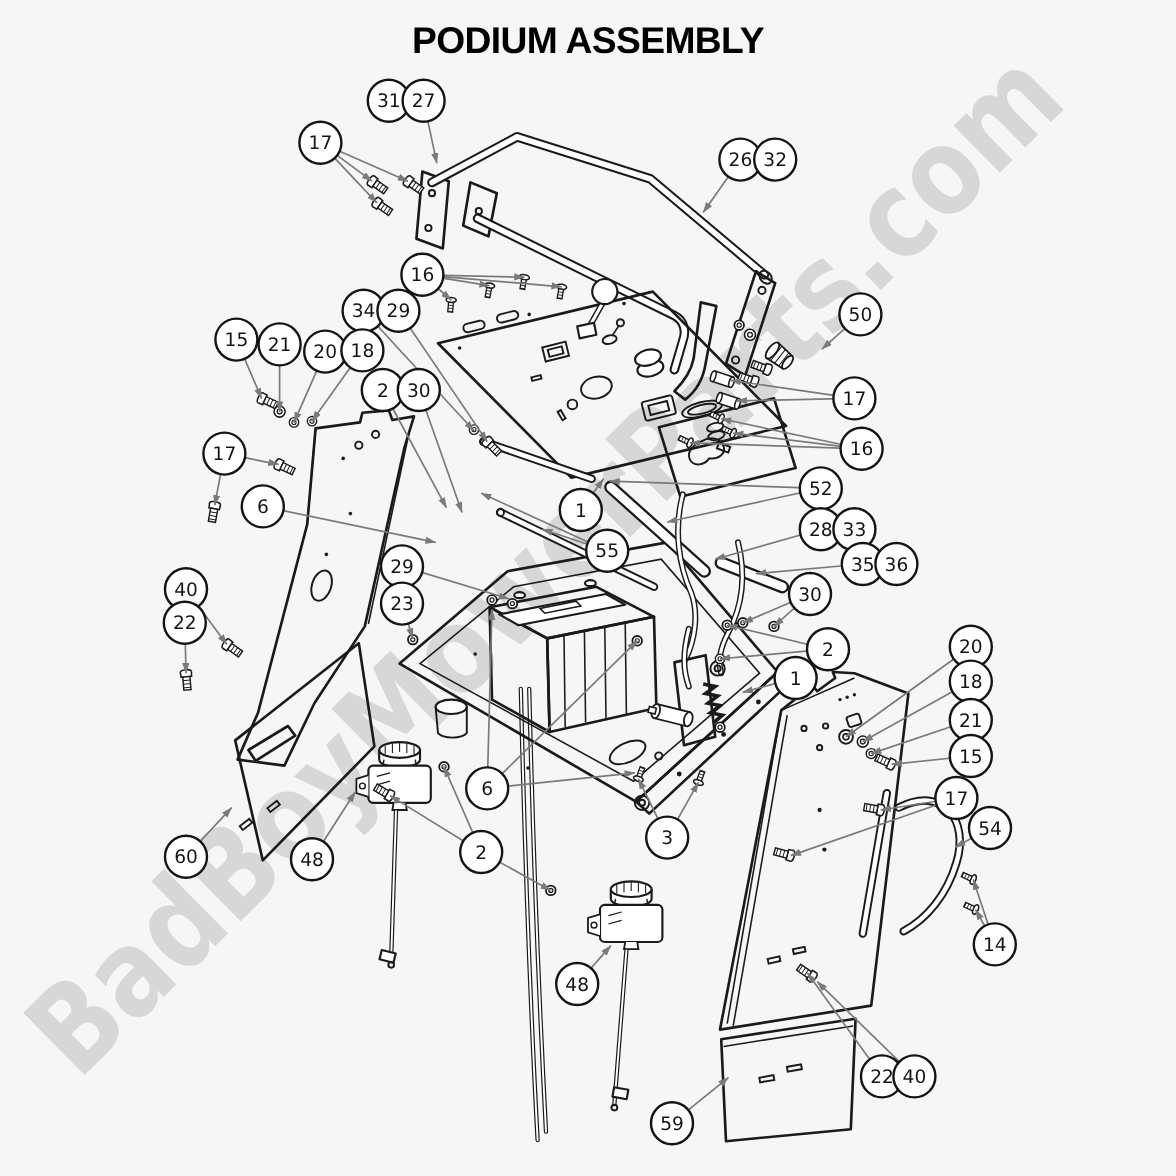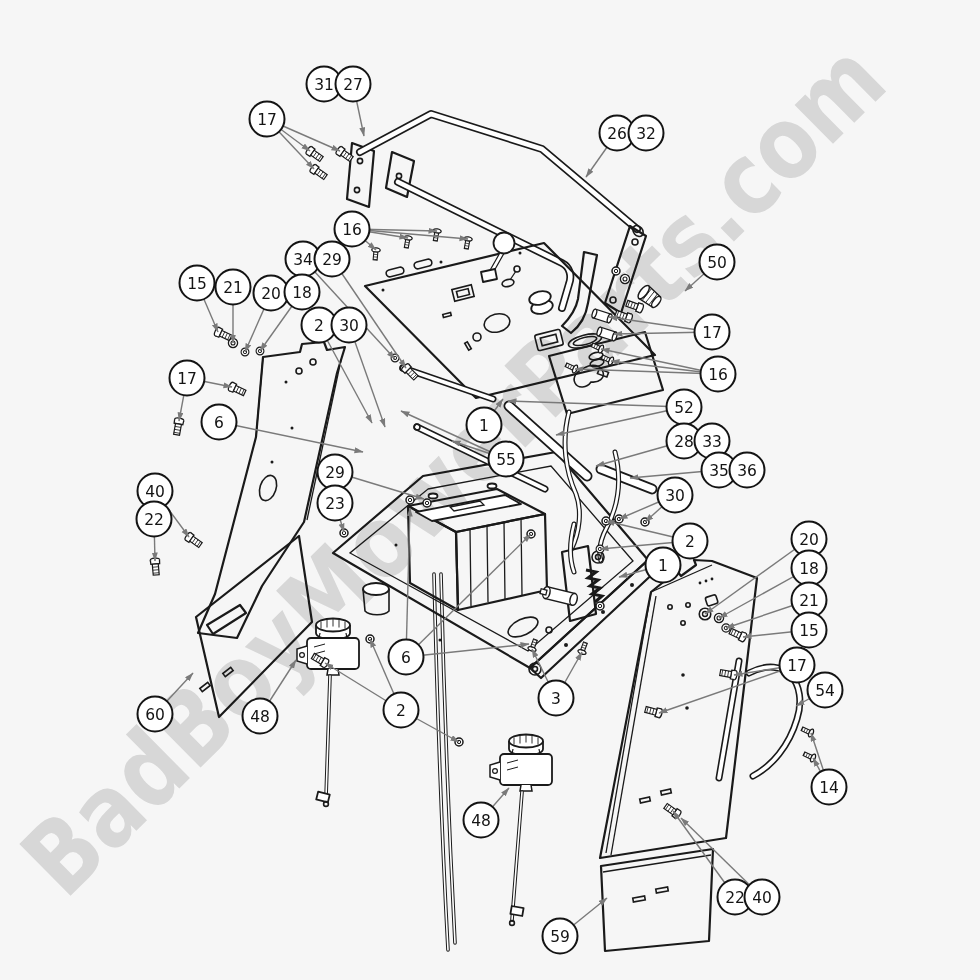--- a/index.html
+++ b/index.html
@@ -586,13 +586,14 @@
           <circle cx="762" cy="897" r="17.5" class="balloon"></circle>
           <text x="762" y="902.5" class="balloon-num">40</text>
         </g>
         <g>
           <circle cx="560" cy="936" r="17.5" class="balloon"></circle>
           <text x="560" y="941.5" class="balloon-num">59</text>
         </g>
       </g>
   </svg>
 
+  <div id="title">PODIUM ASSEMBLY</div>
 </div>
 
 </body></html>

